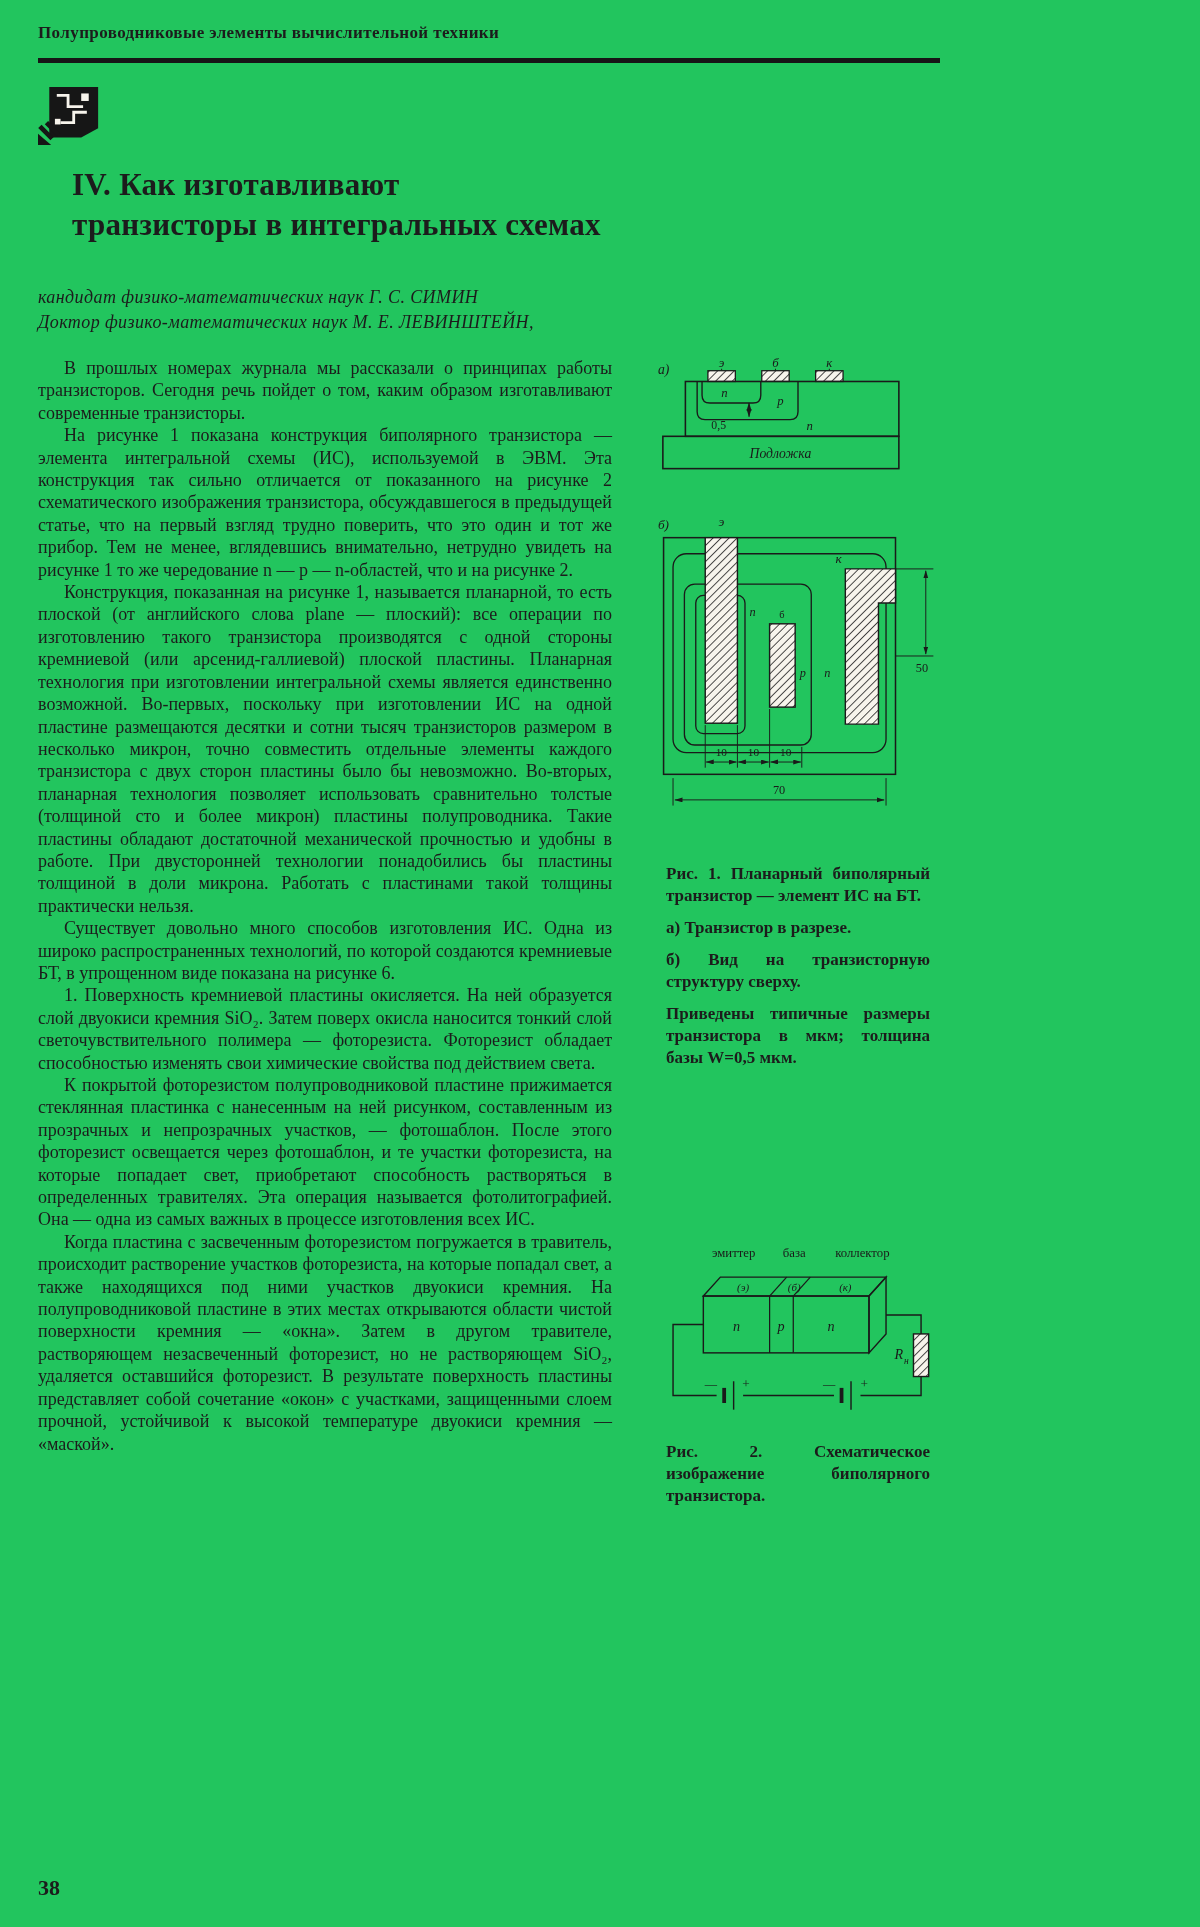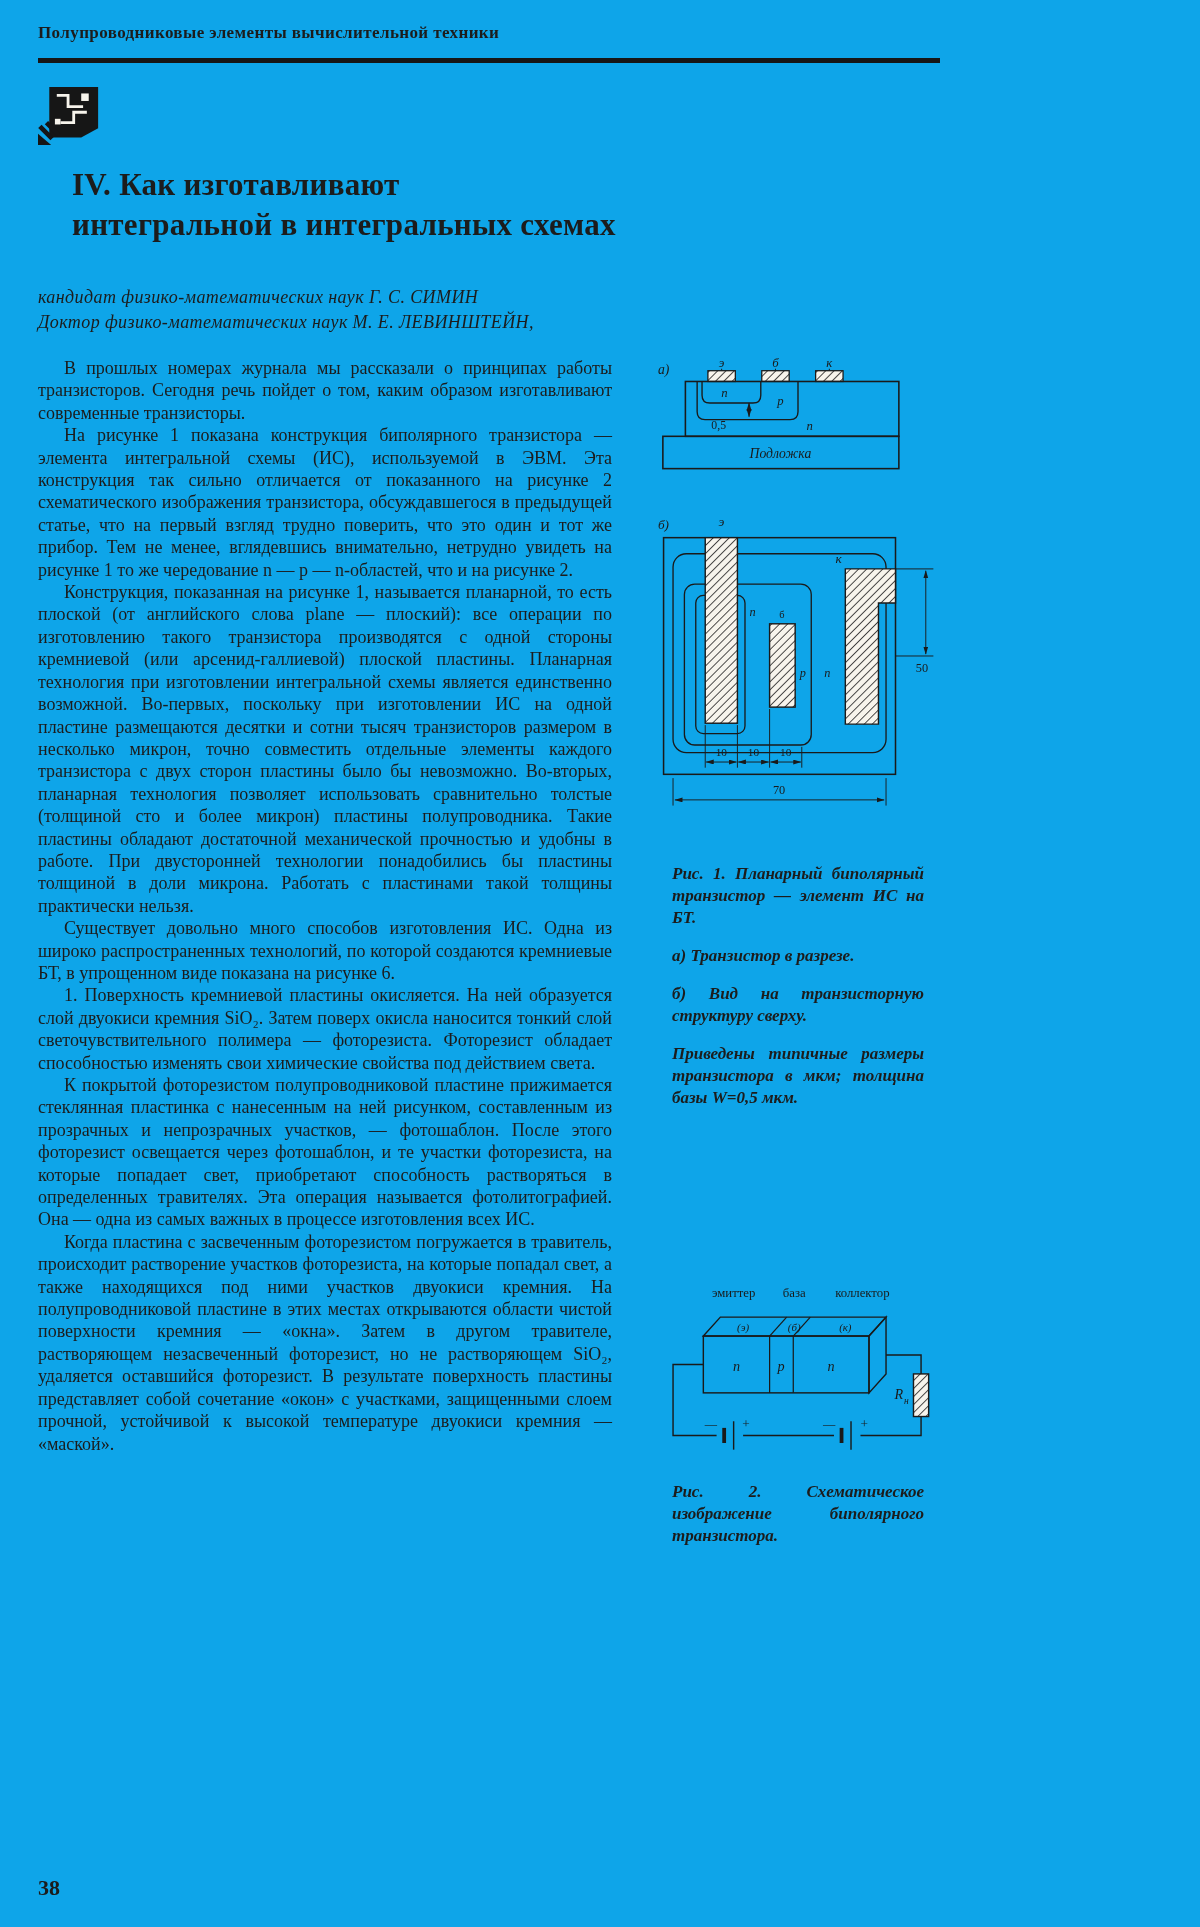--- a/index.html
+++ b/index.html
@@ -1,35 +1,35 @@
 <!DOCTYPE html>
 <html lang="ru"><head>
 <meta charset="utf-8">
 <style>
   html,body{margin:0;padding:0;}
   body{
     background:#f7f4ec;
     font-family:"Liberation Serif","DejaVu Serif",serif;
     color:#1c1c1c;
   }
-  .page{width:1200px;height:1927px;position:relative;background:#0ea5e9;overflow:hidden;}
+  .page{width:1200px;height:1927px;position:relative;background:#22c55e;overflow:hidden;}
   .content{padding:22px 0 0 38px;width:902px;}
   .running-head{font-weight:700;font-size:17px;line-height:22px;letter-spacing:.4px;}
   .head-rule{height:5px;background:#161616;margin-top:14px;width:902px;}
   .ornament{margin-top:22px;width:62px;height:62px;}
   .title{font-size:31px;line-height:40px;font-weight:700;margin:14px 0 10px 34px;letter-spacing:.3px;}
   .authors{margin:40px 0 0 0;font-style:italic;font-size:18px;line-height:25px;letter-spacing:.4px;}
   .columns{display:flex;gap:44px;margin-top:22px;}
   .body-col{width:590px;}
   .body-col p{font-size:18px;line-height:22.4px;text-align:justify;text-indent:26px;margin:0;hyphens:auto;}
   .fig-col{width:284px;}
   .fig-block{display:block;}
   .fig1b{margin-top:36px;}
   .caption{margin-top:48px;}
-  .caption p{font-weight:700;font-style:italic;font-size:17px;line-height:22px;text-align:justify;margin:16px;}
+  .caption p{font-weight:700;font-size:17px;line-height:22px;text-align:justify;margin:10px;}
   .fig2{margin-top:175px;}
   .caption2{margin-top:26px;}
   .page-number{position:absolute;left:38px;bottom:26px;font-weight:700;font-size:22px;}
   svg text{font-family:"Liberation Serif","DejaVu Serif",serif;fill:#1a1a1a;}
   .it{font-style:italic;}
 </style>
 </head>
 <body>
 
 <svg width="0" height="0" style="position:absolute" aria-hidden="true">
@@ -55,21 +55,21 @@
       <path d="M20,9 h12 v12 h16" stroke="#f7f4ec" stroke-width="3" fill="none"></path>
       <path d="M24,38 h14 v-11 h14" stroke="#f7f4ec" stroke-width="3" fill="none"></path>
       <rect x="46" y="7" width="8" height="8" fill="#f7f4ec"></rect>
       <rect x="18" y="34" width="6" height="6" fill="#f7f4ec"></rect>
       <path d="M2,42 l13,13 M9,38 l13,13" stroke="#161616" stroke-width="5"></path>
       <path d="M0,50 L14,62 L0,62 Z" fill="#161616"></path>
     </svg>
 
     <h1 class="title">
       <span style="display:block">IV. Как изготавливают</span>
-      <span style="display:block">интегральной в интегральных схемах</span>
+      <span style="display:block">транзисторы в интегральных схемах</span>
     </h1>
 
     <div class="authors">
       <span style="display:block">кандидат физико-математических наук Г. С. СИМИН</span>
       <span style="display:block">Доктор физико-математических наук М. Е. ЛЕВИНШТЕЙН,</span>
     </div>
 
     <div class="columns">
 
       <div class="body-col">

